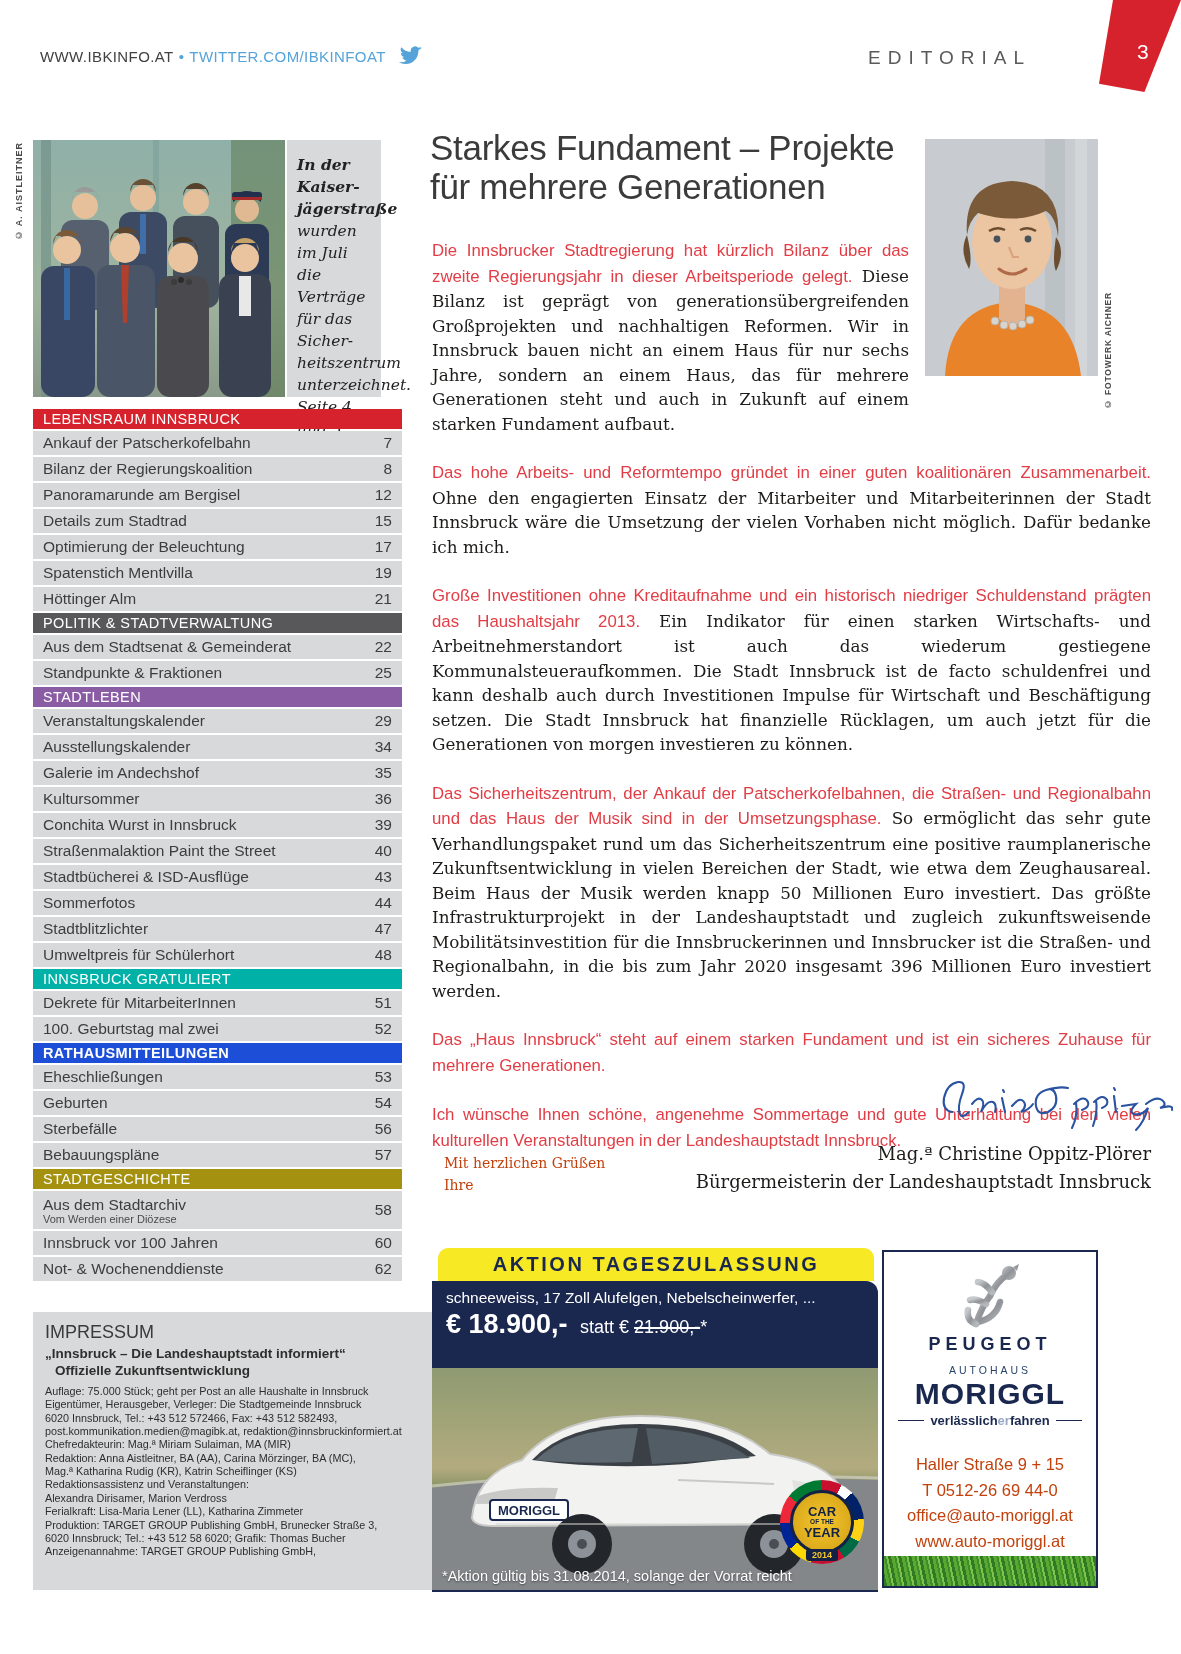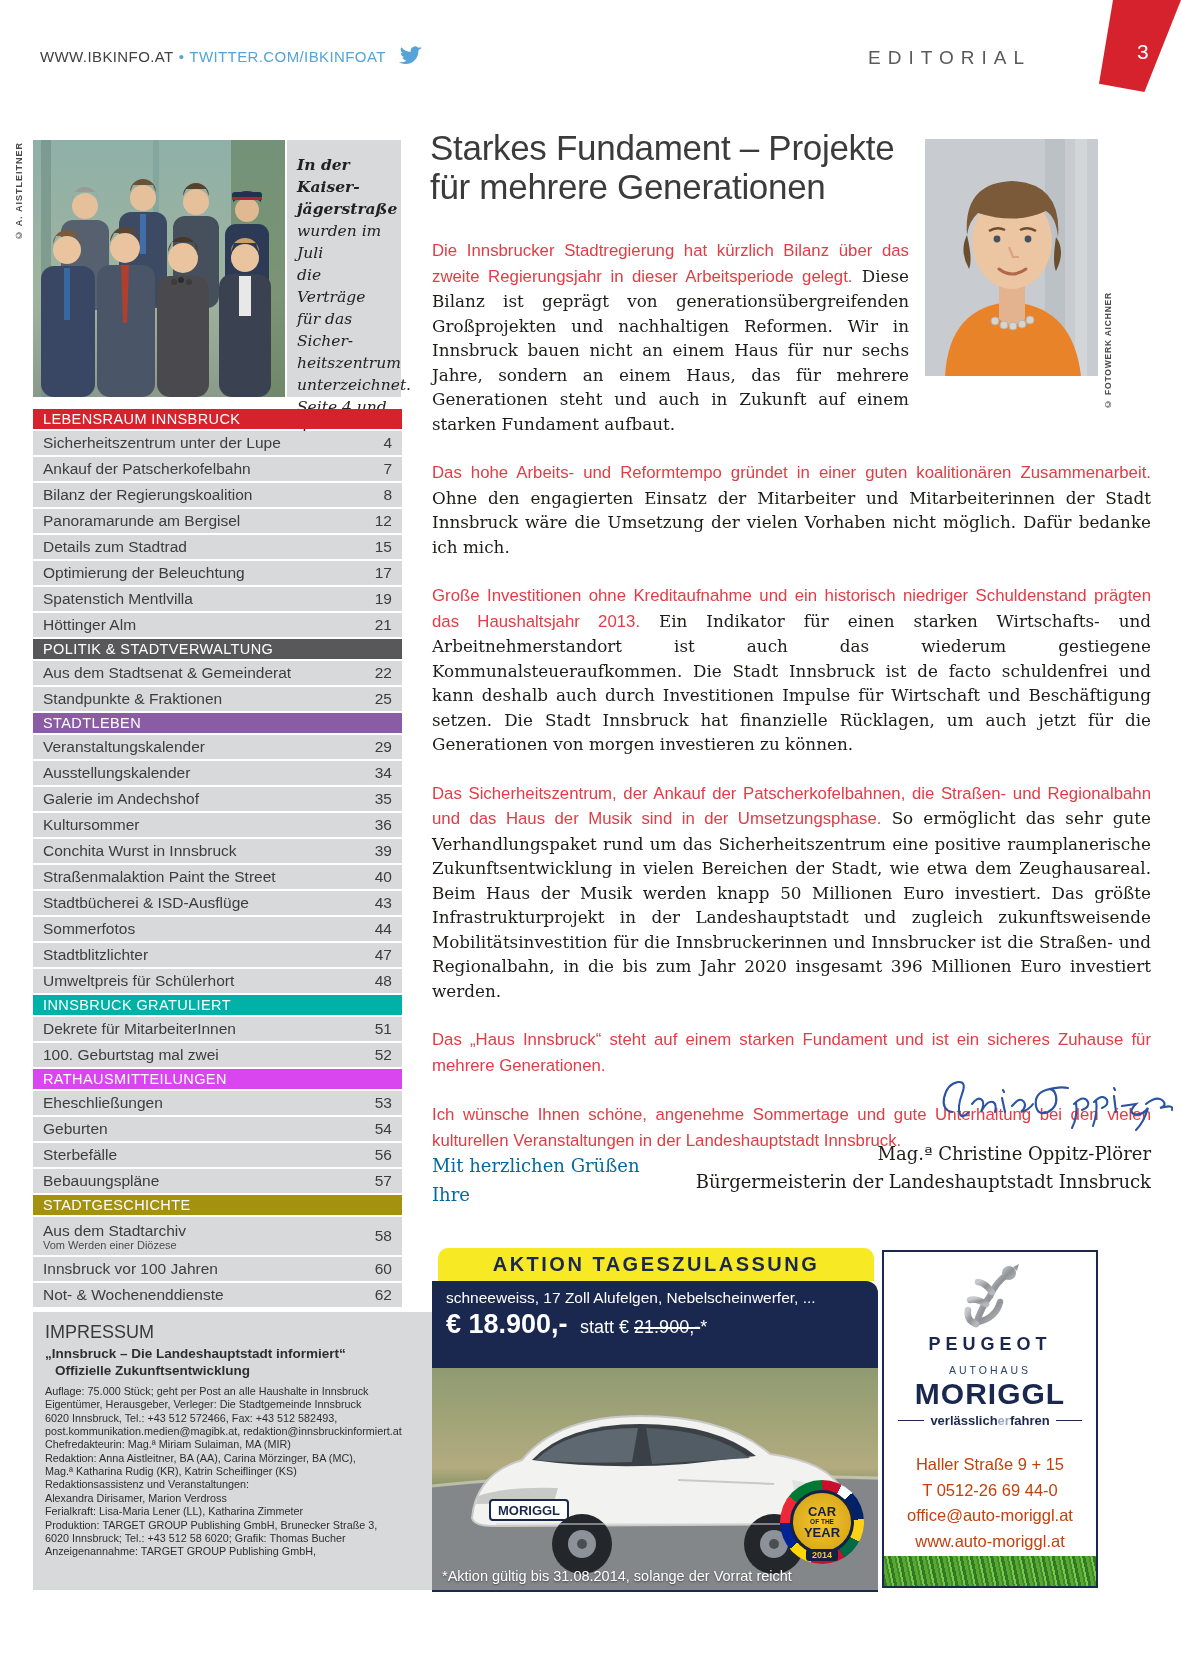--- a/index.html
+++ b/index.html
@@ -13,21 +13,21 @@
   .bird{vertical-align:-4px;margin-left:8px;}
   .editorial{position:absolute;top:47px;right:150px;font-size:19px;letter-spacing:7px;color:#5a5a5a;}
   .page-tab{position:absolute;left:1096px;top:0;width:85px;height:92px;background:#d6222c;
             clip-path:polygon(20% 0,100% 0,57% 100%,3.5% 91%);}
   .page-tab span{position:absolute;left:41px;top:40px;color:#fff;font-size:21px;}
 
   
   .photo-credit{position:absolute;left:14px;top:142px;writing-mode:vertical-rl;transform:rotate(180deg);
                 font-size:9px;font-weight:bold;letter-spacing:1px;color:#4a4a4a;}
   .lead-photo{position:absolute;left:33px;top:140px;width:252px;height:257px;overflow:hidden;}
-  .caption{position:absolute;left:287px;top:140px;width:114px;height:257px;background:#d8d9da;
+  .caption{position:absolute;left:287px;top:140px;width:94px;height:257px;background:#d8d9da;
            box-sizing:border-box;padding:14px 10px;font-family:"DejaVu Serif",serif;font-style:italic;
            font-size:15.5px;line-height:1.42;color:#222;}
   .caption .b{font-weight:bold;}
 
   
   .toc{position:absolute;left:33px;top:409px;width:369px;}
   .toc-bar{height:20px;line-height:20px;margin-bottom:2px;padding-left:10px;color:#fff;
            font-size:14.5px;letter-spacing:.4px;}
   .toc-row{min-height:24px;margin-bottom:2px;background:#d8d9da;display:flex;align-items:center;
            justify-content:space-between;padding:0 10px;font-size:15.5px;color:#3d3d3f;}
@@ -47,22 +47,22 @@
   .article-title{position:absolute;left:430px;top:128px;width:540px;font-size:35px;line-height:1.12;
                  color:#3b3b3b;letter-spacing:-.3px;}
   .portrait{position:absolute;left:925px;top:139px;width:173px;height:237px;overflow:hidden;background:#c9ced1;}
   .portrait-credit{position:absolute;left:1103px;top:292px;writing-mode:vertical-rl;transform:rotate(180deg);
                    font-size:8.5px;font-weight:bold;letter-spacing:.8px;color:#4a4a4a;}
   .article-body{position:absolute;left:432px;top:238px;width:719px;}
   .para{margin:0 0 24px 0;text-align:justify;font-family:"DejaVu Serif",serif;font-size:16.8px;
         line-height:24.5px;color:#1e1c1a;}
   .para.narrow{margin-right:242px;}
   .para .lead{font-family:"Liberation Sans",sans-serif;color:#e23c45;}
-  .closing{position:absolute;left:432px;top:1152px;font-family:"DejaVu Serif",serif;font-size:18px;
-           line-height:1.6;color:#0369a1;}
+  .closing{position:absolute;left:444px;top:1152px;font-family:"DejaVu Serif",serif;font-size:14px;
+           line-height:1.6;color:#c2410c;}
   .signature{position:absolute;left:938px;top:1076px;}
   .byline{position:absolute;left:432px;top:1140px;width:719px;text-align:right;
           font-family:"DejaVu Serif",serif;font-size:18px;line-height:1.55;color:#1e1c1a;}
 
   
   .ad{position:absolute;left:432px;top:1248px;width:668px;height:342px;}
   .ad-left{position:absolute;left:0;top:0;width:446px;height:342px;}
   .ad-banner{position:absolute;left:6px;right:4px;top:0;height:33px;background:#f8e925;
              border-radius:10px 10px 0 0;display:flex;align-items:center;justify-content:center;
              color:#1a2850;font-weight:bold;font-size:20px;letter-spacing:2.5px;}
@@ -181,26 +181,20 @@
       <div>für das Sicher-</div>
       <div>heitszentrum</div>
       <div>unterzeichnet.</div>
       <div>Seite 4 und 5</div>
     </div>
 
   <div class="toc" id="toc">
       <div class="toc-bar" style="background: rgb(214, 34, 44);">LEBENSRAUM INNSBRUCK</div>
       <div class="toc-row">
         <div class="toc-left">
-          <div class="toc-label">Sicherheitszentrum unter der Lupe</div>
-        </div>
-        <div class="toc-page">4</div>
-      </div>
-      <div class="toc-row">
-        <div class="toc-left">
           <div class="toc-label">Ankauf der Patscherkofelbahn</div>
         </div>
         <div class="toc-page">7</div>
       </div>
       <div class="toc-row">
         <div class="toc-left">
           <div class="toc-label">Bilanz der Regierungskoalition</div>
         </div>
         <div class="toc-page">8</div>
       </div>
@@ -314,21 +308,21 @@
           <div class="toc-label">Dekrete für MitarbeiterInnen</div>
         </div>
         <div class="toc-page">51</div>
       </div>
       <div class="toc-row">
         <div class="toc-left">
           <div class="toc-label">100. Geburtstag mal zwei</div>
         </div>
         <div class="toc-page">52</div>
       </div>
-      <div class="toc-bar" style="background: #d946ef;">RATHAUSMITTEILUNGEN</div>
+      <div class="toc-bar" style="background: #1d4ed8; font-weight: bold;">RATHAUSMITTEILUNGEN</div>
       <div class="toc-row">
         <div class="toc-left">
           <div class="toc-label">Eheschließungen</div>
         </div>
         <div class="toc-page">53</div>
       </div>
       <div class="toc-row">
         <div class="toc-left">
           <div class="toc-label">Geburten</div>
         </div>

